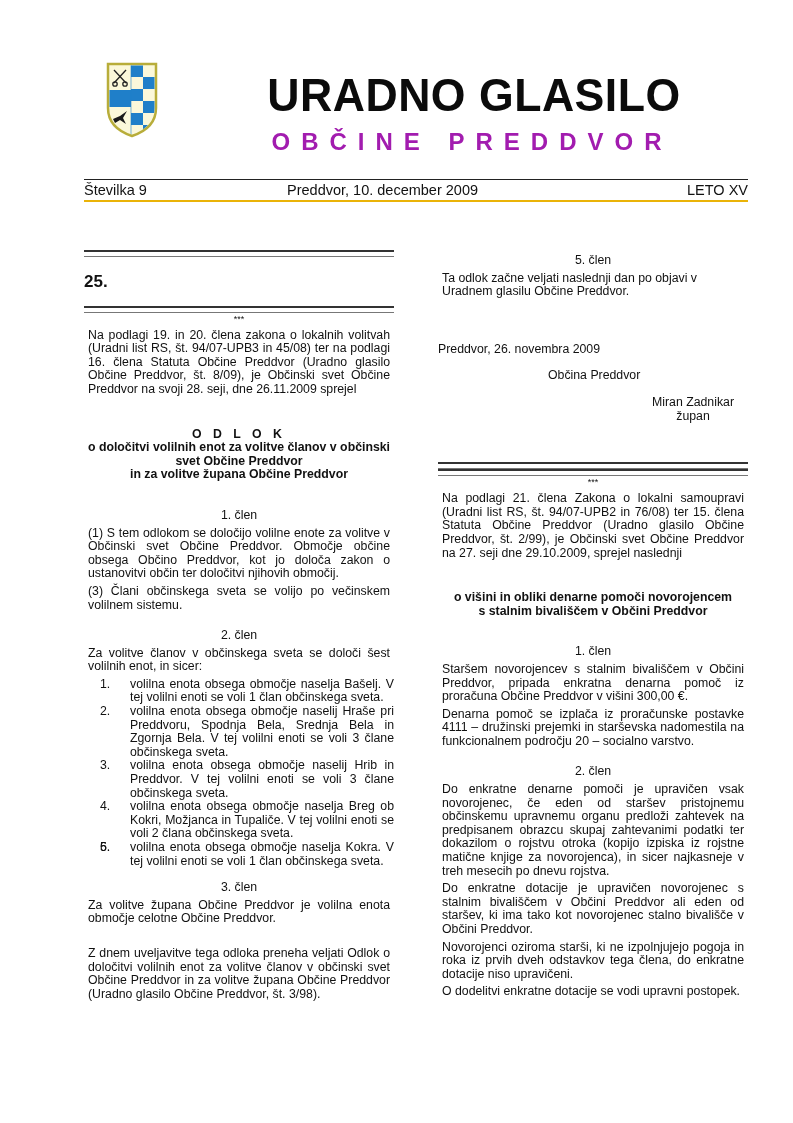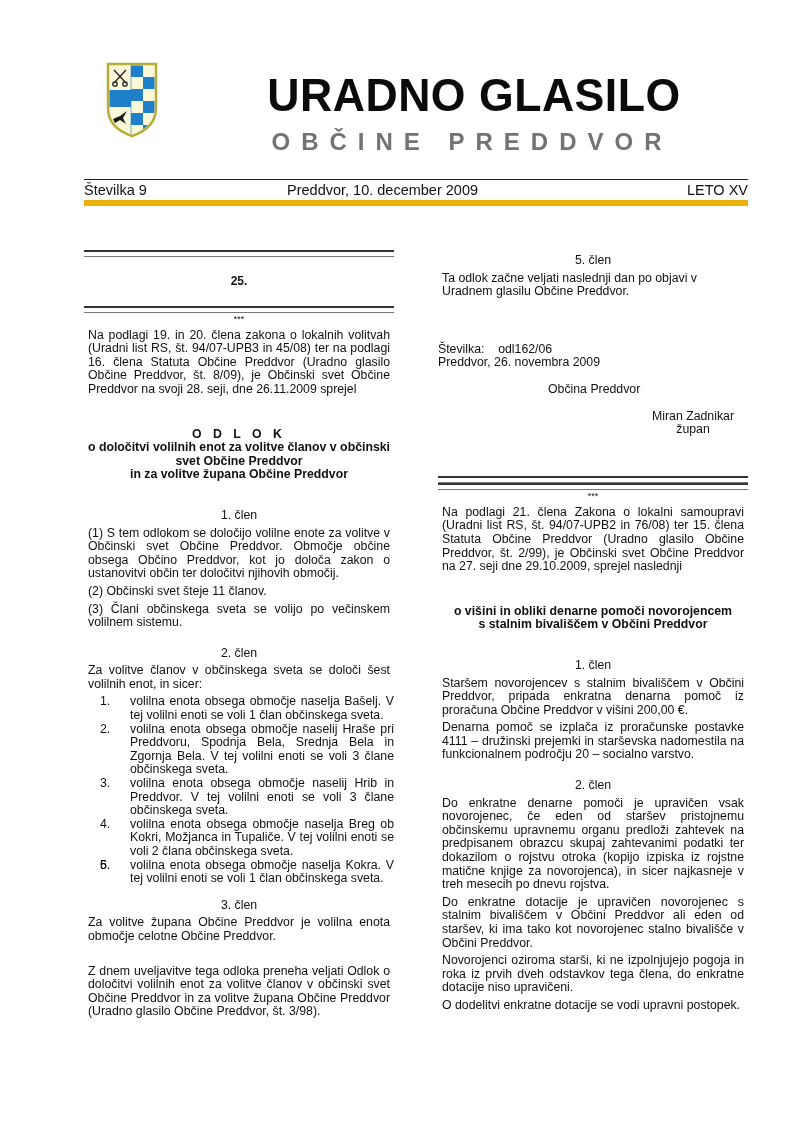--- a/index.html
+++ b/index.html
@@ -2,33 +2,33 @@
 <html><head>
 <meta charset="utf-8">
 <style>
   html, body { margin: 0; padding: 0; background: #ffffff; }
   body { width: 793px; height: 1123px; position: relative; overflow: hidden;
          font-family: "Liberation Sans", sans-serif; color: #111; font-size: 12.3px; line-height: 13.6px; }
   .crest { position: absolute; left: 106px; top: 62px; width: 52px; height: 76px; }
   .title { position: absolute; left: 240px; top: 70px; width: 468px; text-align: center;
            font-size: 46px; font-weight: bold; letter-spacing: 0.5px; line-height: 50px; color: #0b0b0b; transform: scaleX(0.97); }
   .subtitle { position: absolute; left: 262px; top: 127px; width: 420px; text-align: center;
-              font-size: 24px; font-weight: bold; letter-spacing: 11px; line-height: 30px; color: #737373; }
+              font-size: 24px; font-weight: bold; letter-spacing: 11px; line-height: 30px; color: #a21caf; }
   .masthead { position: absolute; left: 84px; top: 179px; width: 664px; height: 20px;
-              border-top: 1.4px solid #222; border-bottom: 6px solid #eab308; }
+              border-top: 1.4px solid #222; border-bottom: 2px solid #eab308; }
   .masthead span { position: absolute; top: 2px; font-size: 14.5px; line-height: 16px; }
   .mh-num { left: 0; }
   .mh-date { left: 203px; }
   .mh-year { right: 0; }
 
   .col { position: absolute; top: 250px; }
   .col-left { left: 84px; width: 310px; }
   .col-right { left: 438px; width: 310px; }
   .dbl { height: 4px; border-top: 2px solid #333; border-bottom: 1px solid #777; }
-  .secnum { text-align: center; font-weight: bold; font-size: 12px; padding: 18px 0 17px 0; }
+  .secnum { text-align: left; font-weight: bold; font-size: 17px; padding: 18px 0 17px 0; }
   .stars { text-align: center; font-size: 9px; line-height: 11px; margin-top: 1px; }
   .p { text-align: justify; margin: 4px; }
   .c { text-align: center; }
   .bold { font-weight: bold; }
   .spaced { letter-spacing: 4px; }
   .list { margin: 0; padding: 0; list-style: none; }
   .list li { position: relative; padding-left: 46px; text-align: justify; }
   .list li .n { position: absolute; left: 16px; }
   .gap4 { height: 4px; } .gap13 { height: 13px; } .gap27 { height: 27px; } .gap40 { height: 40px; }
   .sig-right { padding-left: 210px; text-align: center; width: 90px; }
@@ -76,21 +76,20 @@
   <div class="stars">***</div>
   <p class="p">Na podlagi 19. in 20. člena zakona o lokalnih volitvah (Uradni list RS, št. 94/07-UPB3 in 45/08) ter na podlagi 16. člena Statuta Občine Preddvor (Uradno glasilo Občine Preddvor, št. 8/09), je Občinski svet Občine Preddvor na svoji 28. seji, dne 26.11.2009 sprejel</p>
   <div class="gap27"></div>
   <div class="c bold spaced">O D L O K</div>
   <div class="c bold">o določitvi volilnih enot za volitve članov v občinski</div>
   <div class="c bold">svet Občine Preddvor</div>
   <div class="c bold">in za volitve župana Občine Preddvor</div>
   <div class="gap27"></div>
   <div class="c">1. člen</div>
   <p class="p">(1) S tem odlokom se določijo volilne enote za volitve v Občinski svet Občine Preddvor. Območje občine obsega Občino Preddvor, kot jo določa zakon o ustanovitvi občin ter določitvi njihovih območij.</p>
-  <p class="p">(2) Občinski svet šteje 11 članov.</p>
   <p class="p">(3) Člani občinskega sveta se volijo po večinskem volilnem sistemu.</p>
   <div class="gap13"></div>
   <div class="c">2. člen</div>
   <p class="p">Za volitve članov v občinskega sveta se določi šest volilnih enot, in sicer:</p>
   <ul class="list">
     <li><span class="n">1.</span><span>volilna enota obsega območje naselja Bašelj. V tej volilni enoti se voli 1 član občinskega sveta.</span></li>
     <li><span class="n">2.</span><span>volilna enota obsega območje naselij Hraše pri Preddvoru, Spodnja Bela, Srednja Bela in Zgornja Bela. V tej volilni enoti se voli 3 člane občinskega sveta.</span></li>
     <li><span class="n">3.</span><span>volilna enota obsega območje naselij Hrib in Preddvor. V tej volilni enoti se voli 3 člane občinskega sveta.</span></li>
     <li><span class="n">4.</span><span>volilna enota obsega območje naselja Breg ob Kokri, Možjanca in Tupaliče. V tej volilni enoti se voli 2 člana občinskega sveta.</span></li>
     <li><span class="n">5.</span></li>
@@ -101,38 +100,37 @@
   <p class="p">Za volitve župana Občine Preddvor je volilna enota območje celotne Občine Preddvor.</p>
   <div class="gap13"></div>
   <p class="p">Z dnem uveljavitve tega odloka preneha veljati Odlok o določitvi volilnih enot za volitve članov v občinski svet Občine Preddvor in za volitve župana Občine Preddvor (Uradno glasilo Občine Preddvor, št. 3/98).</p>
 </div>
 
 <div class="col col-right">
   <div class="gap4"></div>
   <div class="c">5. člen</div>
   <p class="p" style="text-align:left">Ta odlok začne veljati naslednji dan po objavi v Uradnem glasilu Občine Preddvor.</p>
   <div class="gap40"></div>
-  <div style="white-space:pre">Številka:    odl162/06</div>
   <div>Preddvor, 26. novembra 2009</div>
   <div class="gap13"></div>
   <div style="padding-left:110px">Občina Preddvor</div>
   <div class="gap13"></div>
   <div class="sig-right">Miran Zadnikar</div>
   <div class="sig-right">župan</div>
   <div class="gap27"></div>
   <div class="dbl" style="margin-top:12px"></div>
   <div class="dbl"></div>
   <div class="stars">***</div>
   <p class="p">Na podlagi 21. člena Zakona o lokalni samoupravi (Uradni list RS, št. 94/07-UPB2 in 76/08) ter 15. člena Statuta Občine Preddvor (Uradno glasilo Občine Preddvor, št. 2/99), je Občinski svet Občine Preddvor na 27. seji dne 29.10.2009, sprejel naslednji</p>
   <div class="gap27"></div>
   <div class="c bold">o višini in obliki denarne pomoči novorojencem</div>
   <div class="c bold">s stalnim bivališčem v Občini Preddvor</div>
   <div class="gap27"></div>
   <div class="c">1. člen</div>
-  <p class="p">Staršem novorojencev s stalnim bivališčem v Občini Preddvor, pripada enkratna denarna pomoč iz proračuna Občine Preddvor v višini 200,00 €.</p>
+  <p class="p">Staršem novorojencev s stalnim bivališčem v Občini Preddvor, pripada enkratna denarna pomoč iz proračuna Občine Preddvor v višini 300,00 €.</p>
   <p class="p">Denarna pomoč se izplača iz proračunske postavke 4111 – družinski prejemki in starševska nadomestila na funkcionalnem področju 20 – socialno varstvo.</p>
   <div class="gap13"></div>
   <div class="c">2. člen</div>
   <p class="p">Do enkratne denarne pomoči je upravičen vsak novorojenec, če eden od staršev pristojnemu občinskemu upravnemu organu predloži zahtevek na predpisanem obrazcu skupaj zahtevanimi podatki ter dokazilom o rojstvu otroka (kopijo izpiska iz rojstne matične knjige za novorojenca), in sicer najkasneje v treh mesecih po dnevu rojstva.</p>
   <p class="p">Do enkratne dotacije je upravičen novorojenec s stalnim bivališčem v Občini Preddvor ali eden od staršev, ki ima tako kot novorojenec stalno bivališče v Občini Preddvor.</p>
   <p class="p">Novorojenci oziroma starši, ki ne izpolnjujejo pogoja in roka iz prvih dveh odstavkov tega člena, do enkratne dotacije niso upravičeni.</p>
   <p class="p">O dodelitvi enkratne dotacije se vodi upravni postopek.</p>
 </div>
 
 </body></html>

